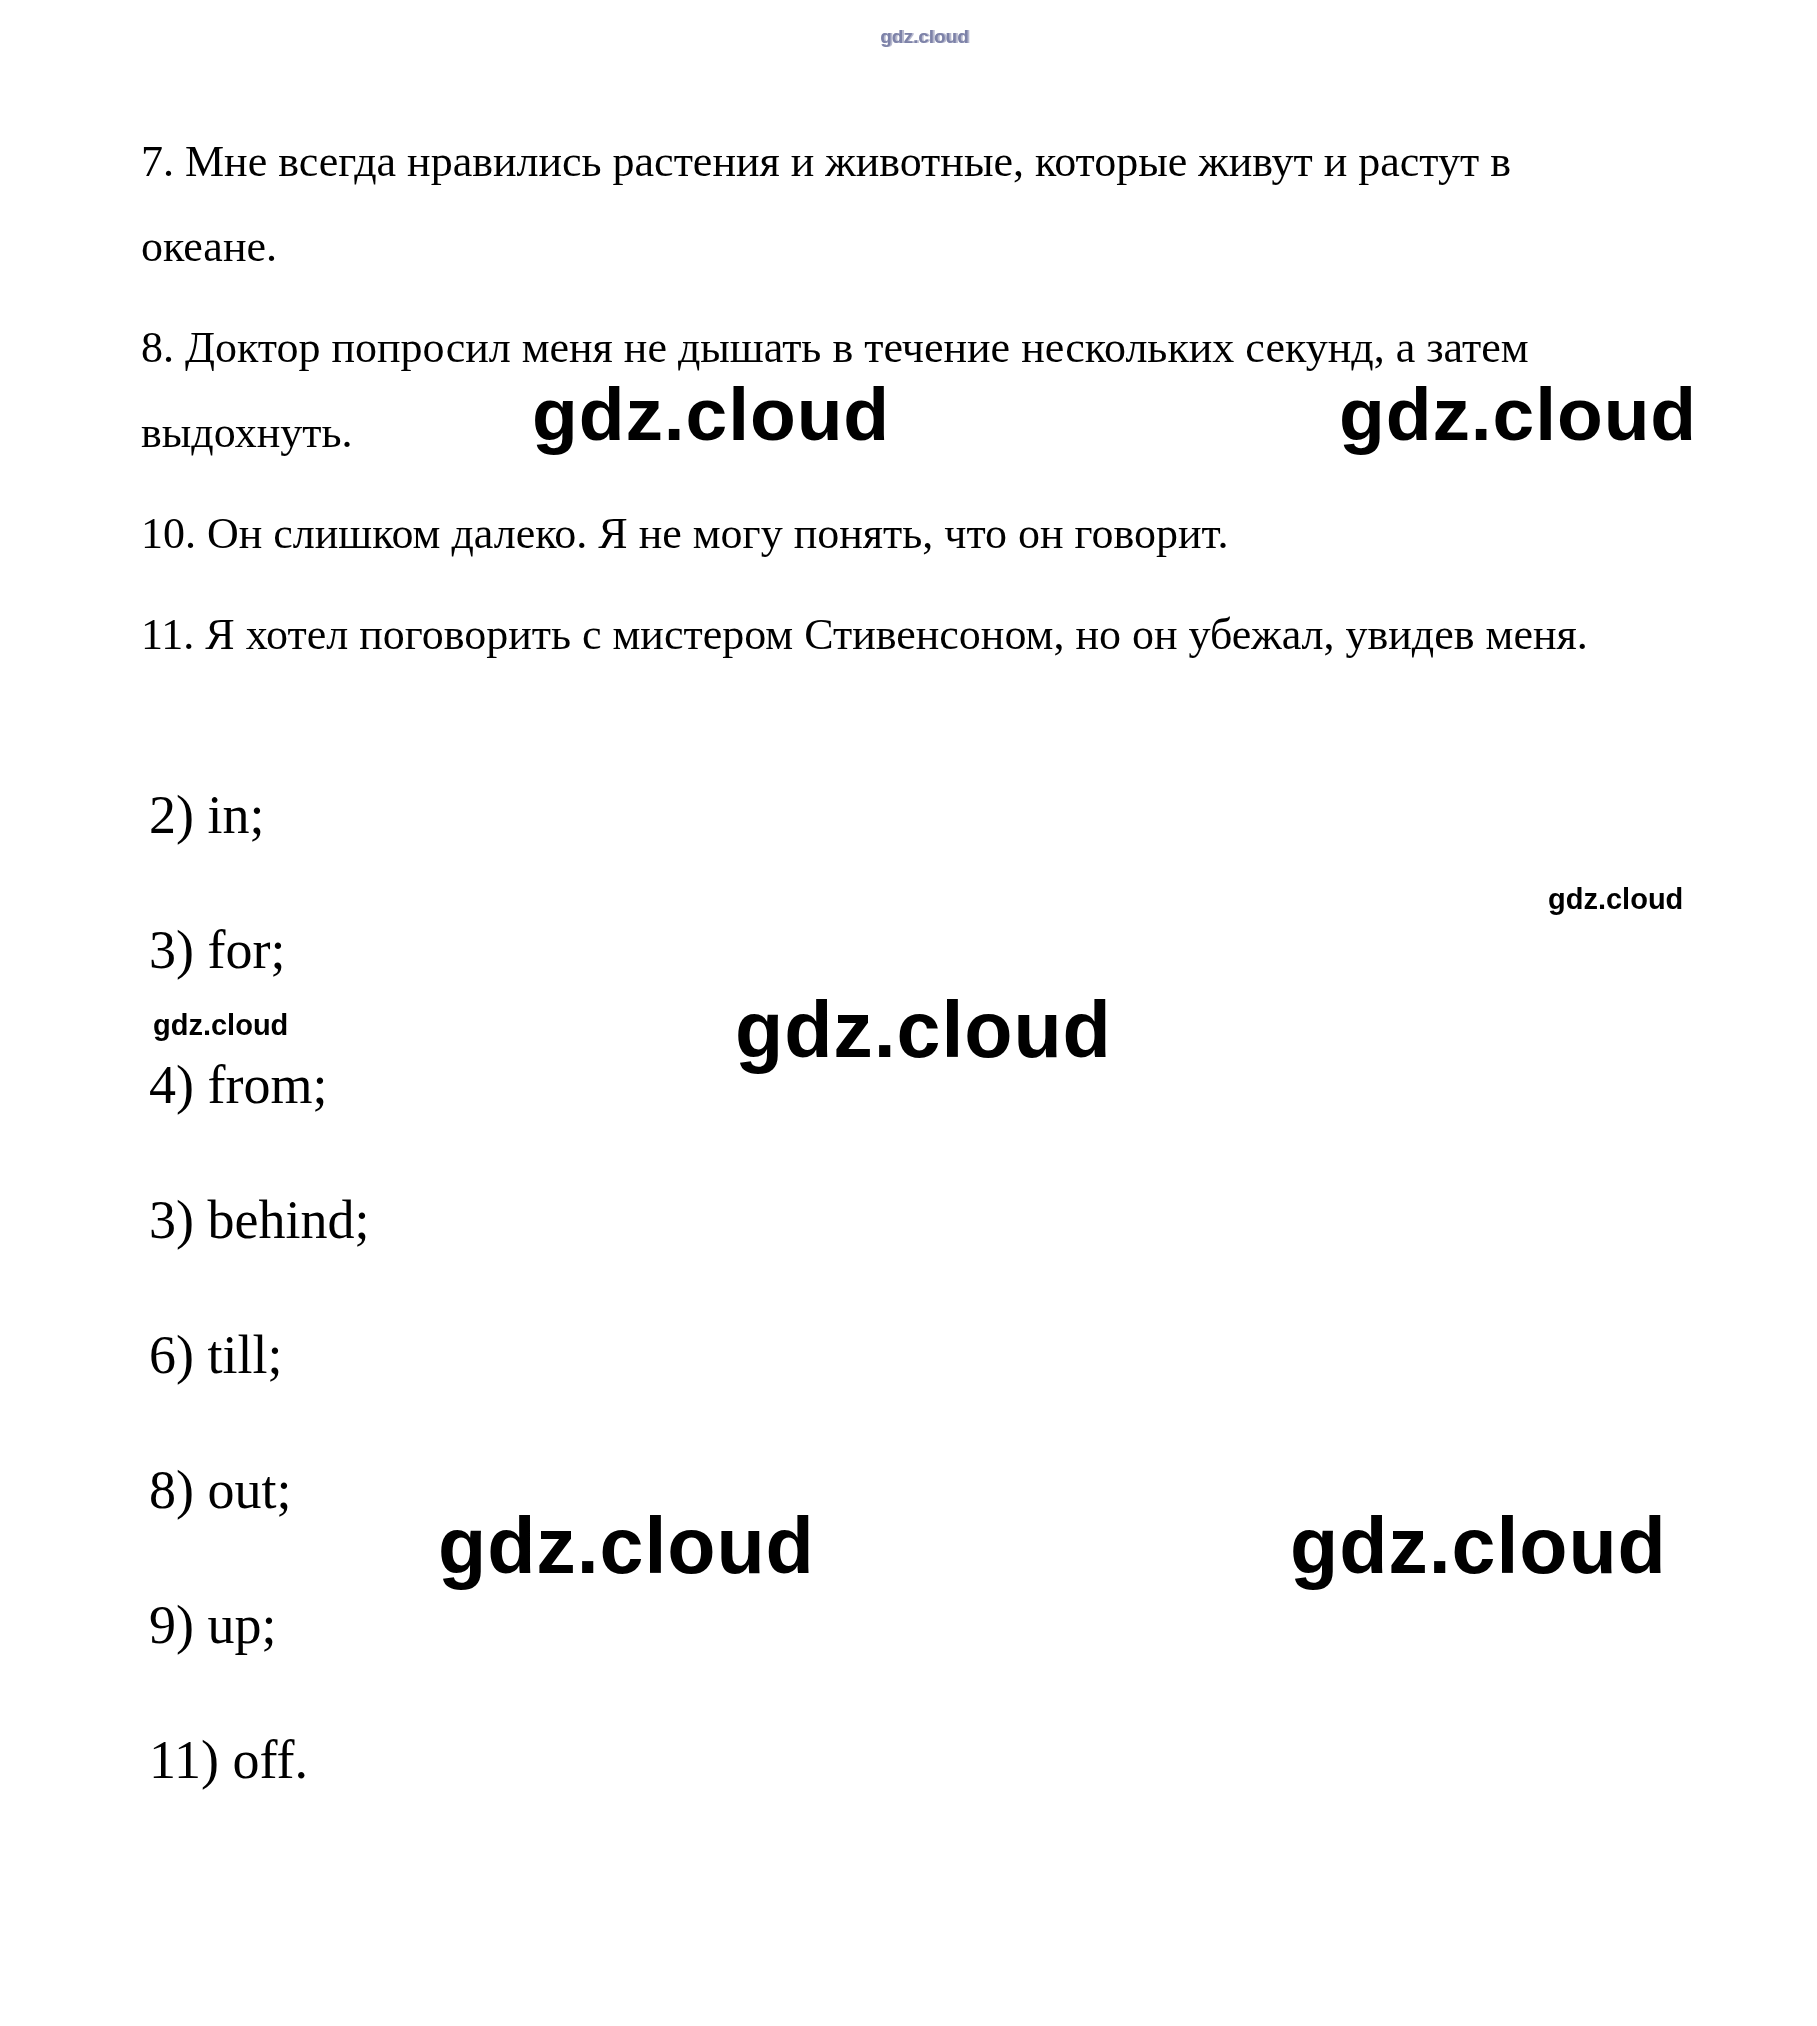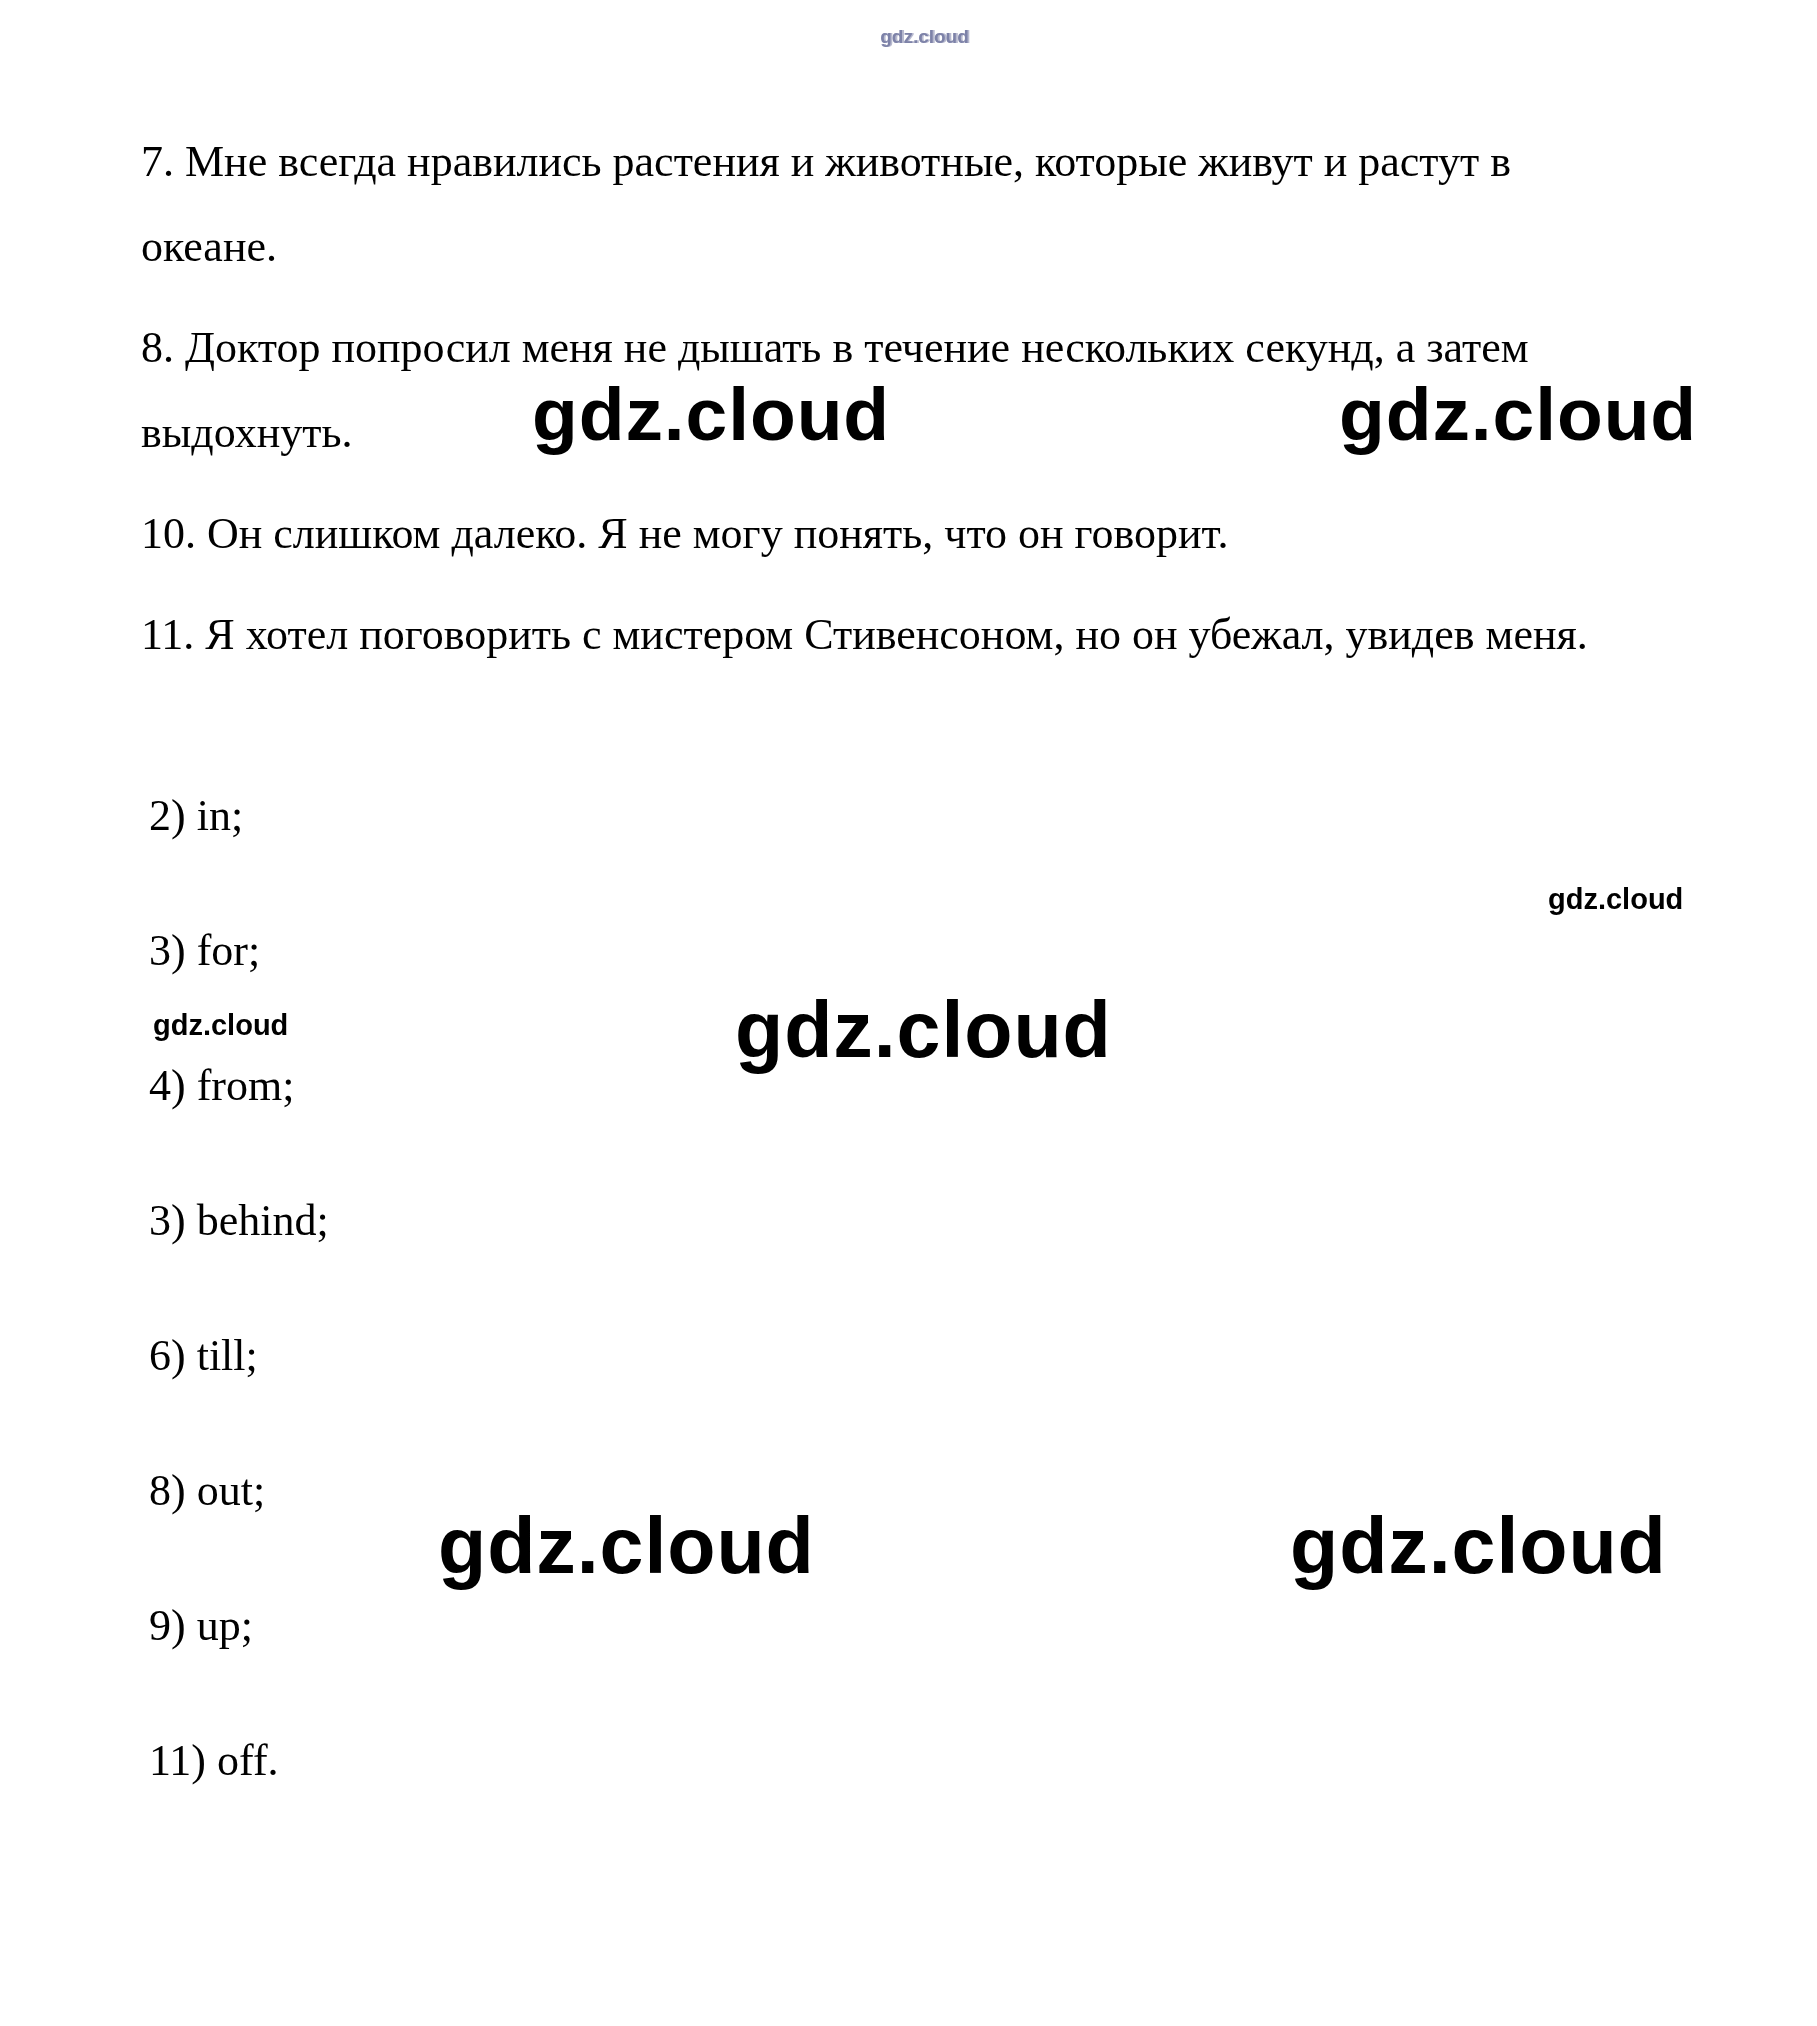--- a/index.html
+++ b/index.html
@@ -21,21 +21,21 @@
   }
   .sentence {
     font-size: 44px;
     line-height: 85px;
     font-family: Liberation Serif, serif;
   }
   .answers {
     margin-top: 38px;
   }
   .answer {
-    font-size: 44px;
+    font-size: 54px;
     line-height: 85px;
     margin-top: 34px;
   }
   .wm {
     position: absolute;
     font-family: "Liberation Sans", sans-serif;
     color: #000000;
     white-space: nowrap;
     pointer-events: none;
   }

